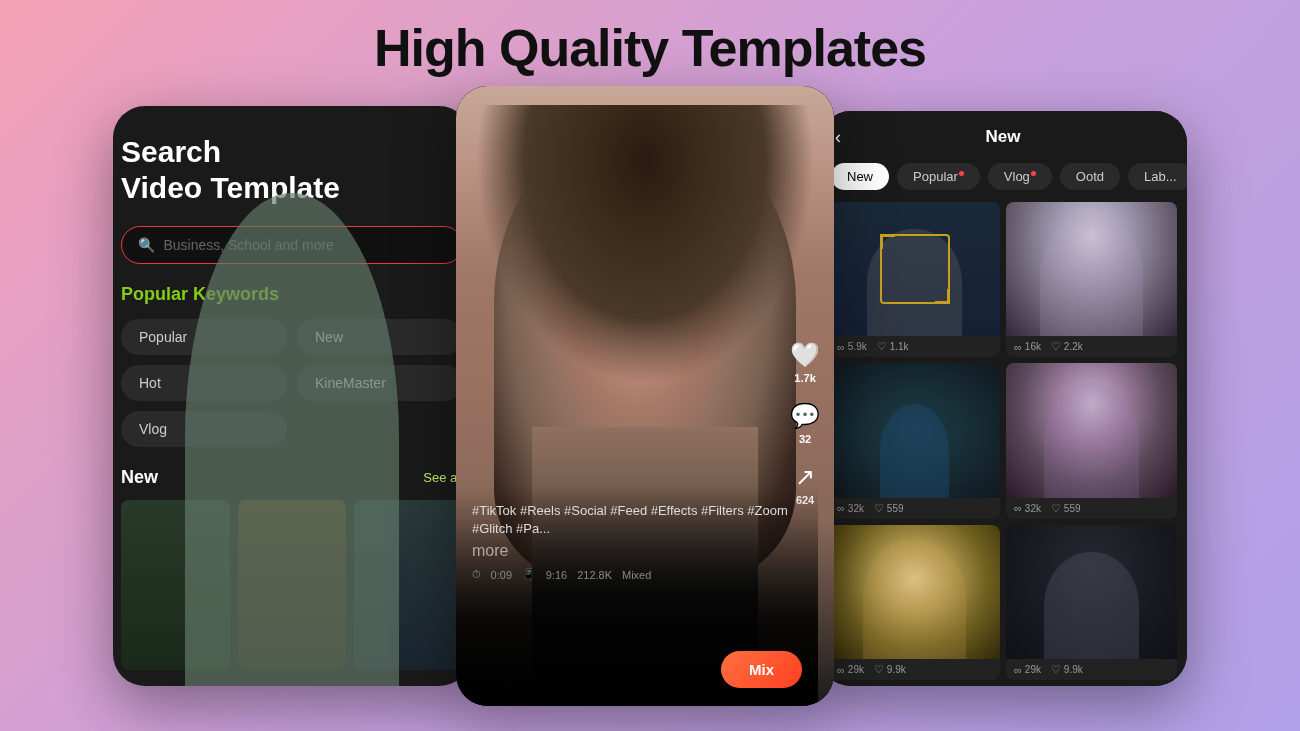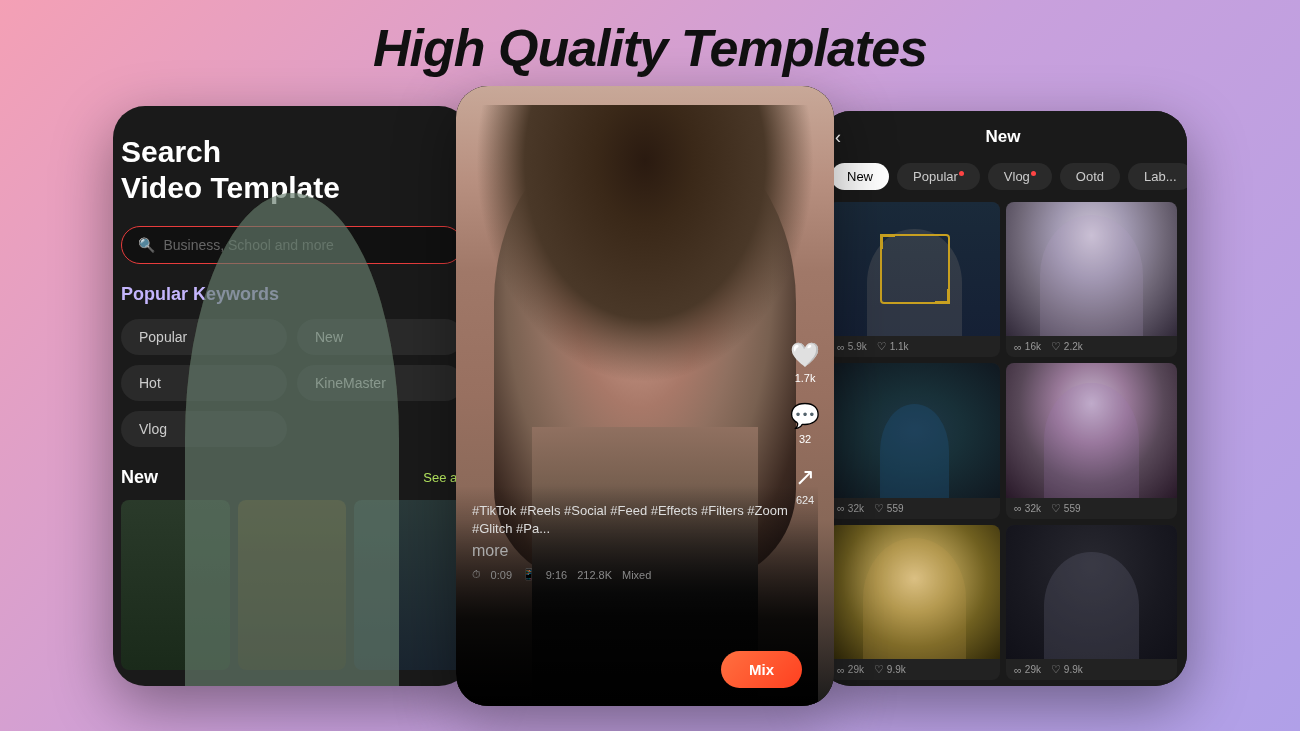--- a/index.html
+++ b/index.html
@@ -15,21 +15,20 @@
       justify-content: flex-start;
     }
 
     .page-title {
       font-size: 52px;
       font-weight: 800;
       color: #111;
       margin-top: 18px;
       margin-bottom: 18px;
       letter-spacing: -1px;
-      font-style: italic;
     }
 
     .phones-container {
       display: flex;
       align-items: flex-start;
       justify-content: center;
       gap: 0;
       width: 100%;
       padding: 0 40px;
     }
@@ -102,21 +101,21 @@
     }
 
     .search-placeholder {
       color: #666;
       font-size: 14px;
     }
 
     .popular-keywords-title {
       font-size: 18px;
       font-weight: 600;
-      color: #c4b5fd;
+      color: #84cc16;
       margin-bottom: 14px;
     }
 
     .keyword-grid {
       display: grid;
       grid-template-columns: 1fr 1fr;
       gap: 10px;
       margin-bottom: 20px;
     }
 
@@ -264,21 +263,21 @@
     }
 
     .action-icon {
       font-size: 24px;
       color: #fff;
     }
 
     .action-count {
       color: #fff;
       font-size: 11px;
-      font-weight: 400;
+      font-weight: 700;
     }
 
     
     .right-content {
       display: flex;
       flex-direction: column;
       height: 100%;
       background: #1a1a1a;
     }
 

